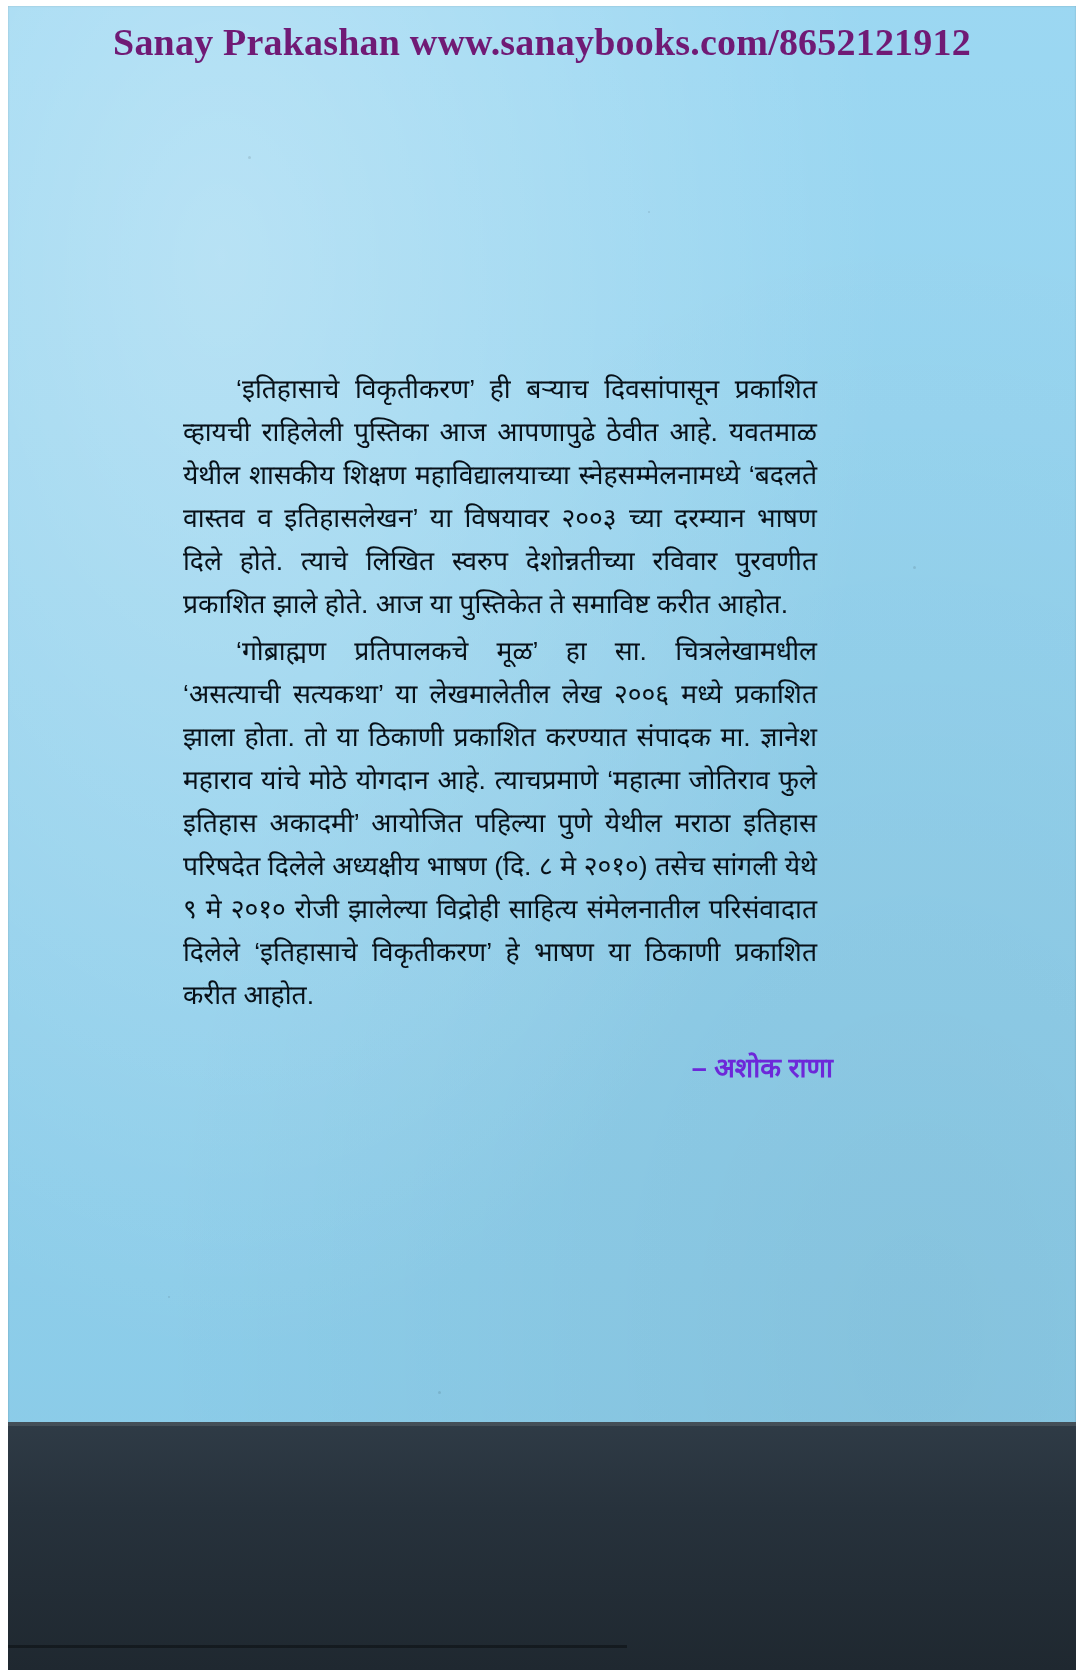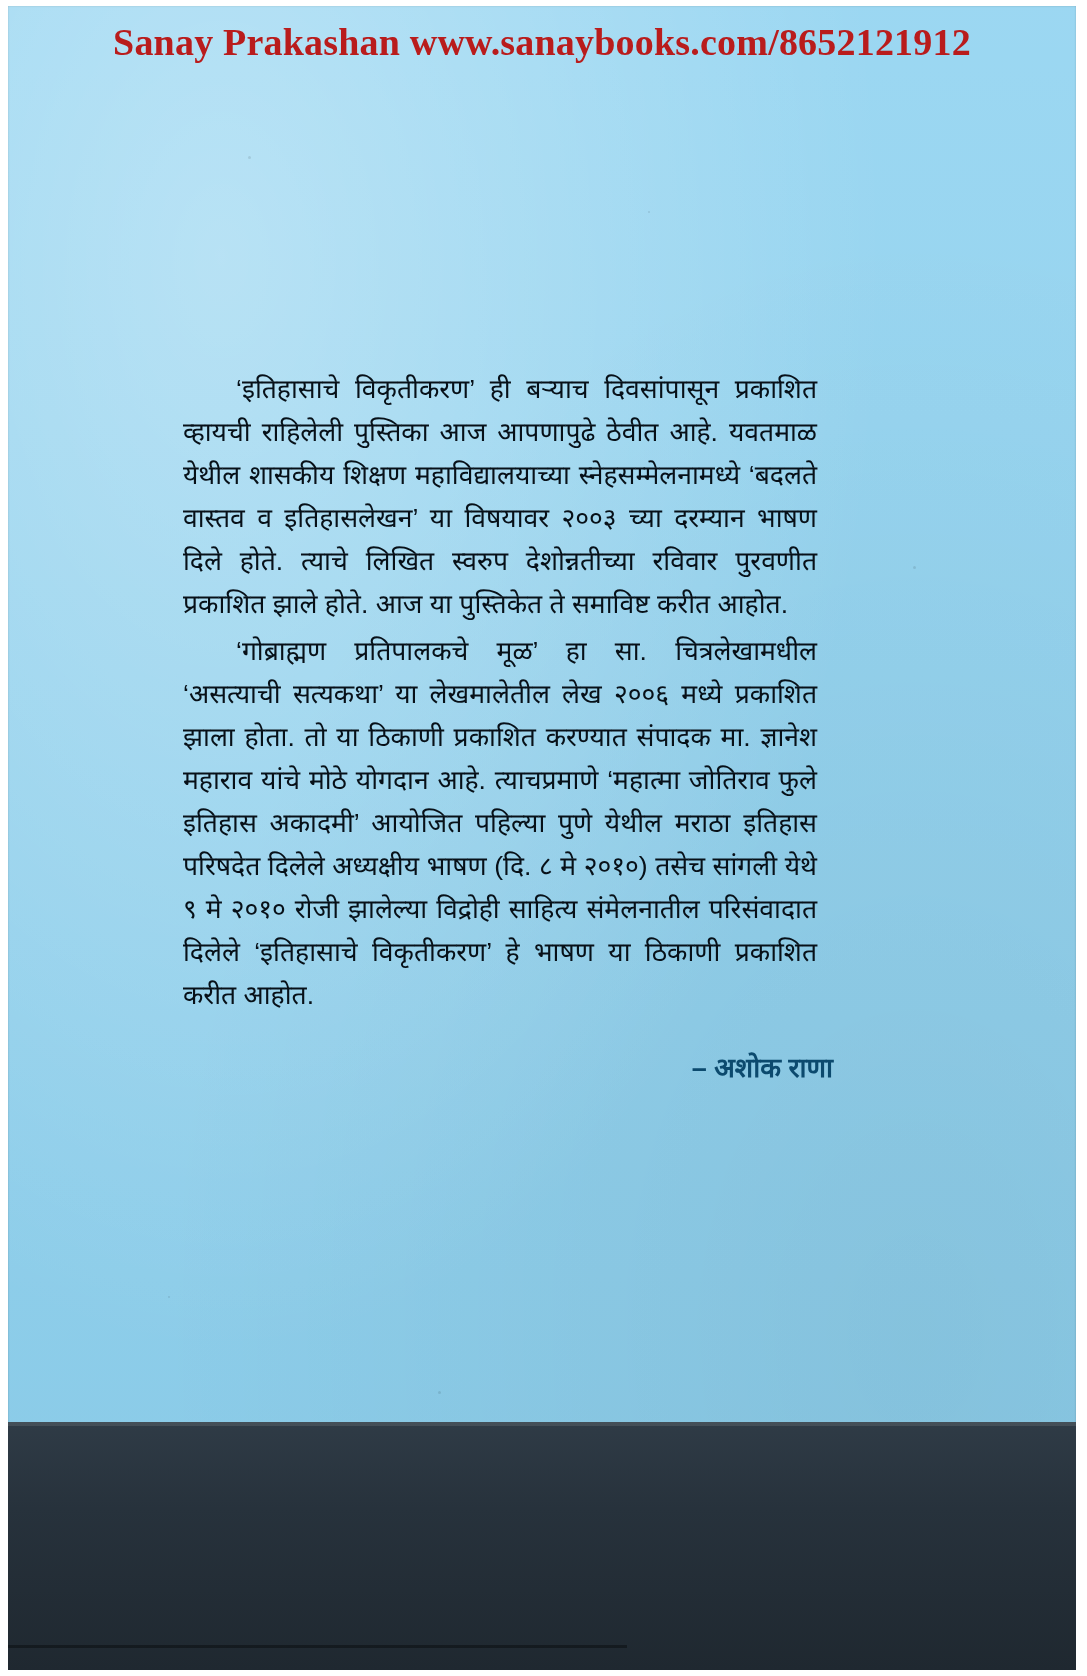--- a/index.html
+++ b/index.html
@@ -71,21 +71,21 @@
   
   .watermark {
     position: absolute;
     left: 0;
     top: 14px;
     width: 100%;
     text-align: center;
     font-family: "Liberation Serif", serif;
     font-size: 38px;
     font-weight: 700;
-    color: #b91c1c;
+    color: #701a75;
     letter-spacing: 0.2px;
     white-space: nowrap;
     z-index: 5;
   }
 
   
   .textblock {
     position: absolute;
     left: 175px;
     top: 362px;
@@ -101,21 +101,21 @@
     margin: 0 16px 0.18em 0;
     text-indent: 2.0em;
   }
   .signature {
     margin-top: 30px;
     text-align: right;
     text-indent: 0;
     font-family: "Liberation Sans", sans-serif;
     font-size: 27px;
     font-weight: 600;
-    color: #0c4a6e;
+    color: #6d28d9;
   }
 
   
   .speck {
     position: absolute;
     background: rgba(0,0,0,0.10);
     border-radius: 50%;
     pointer-events: none;
   }
 </style>

